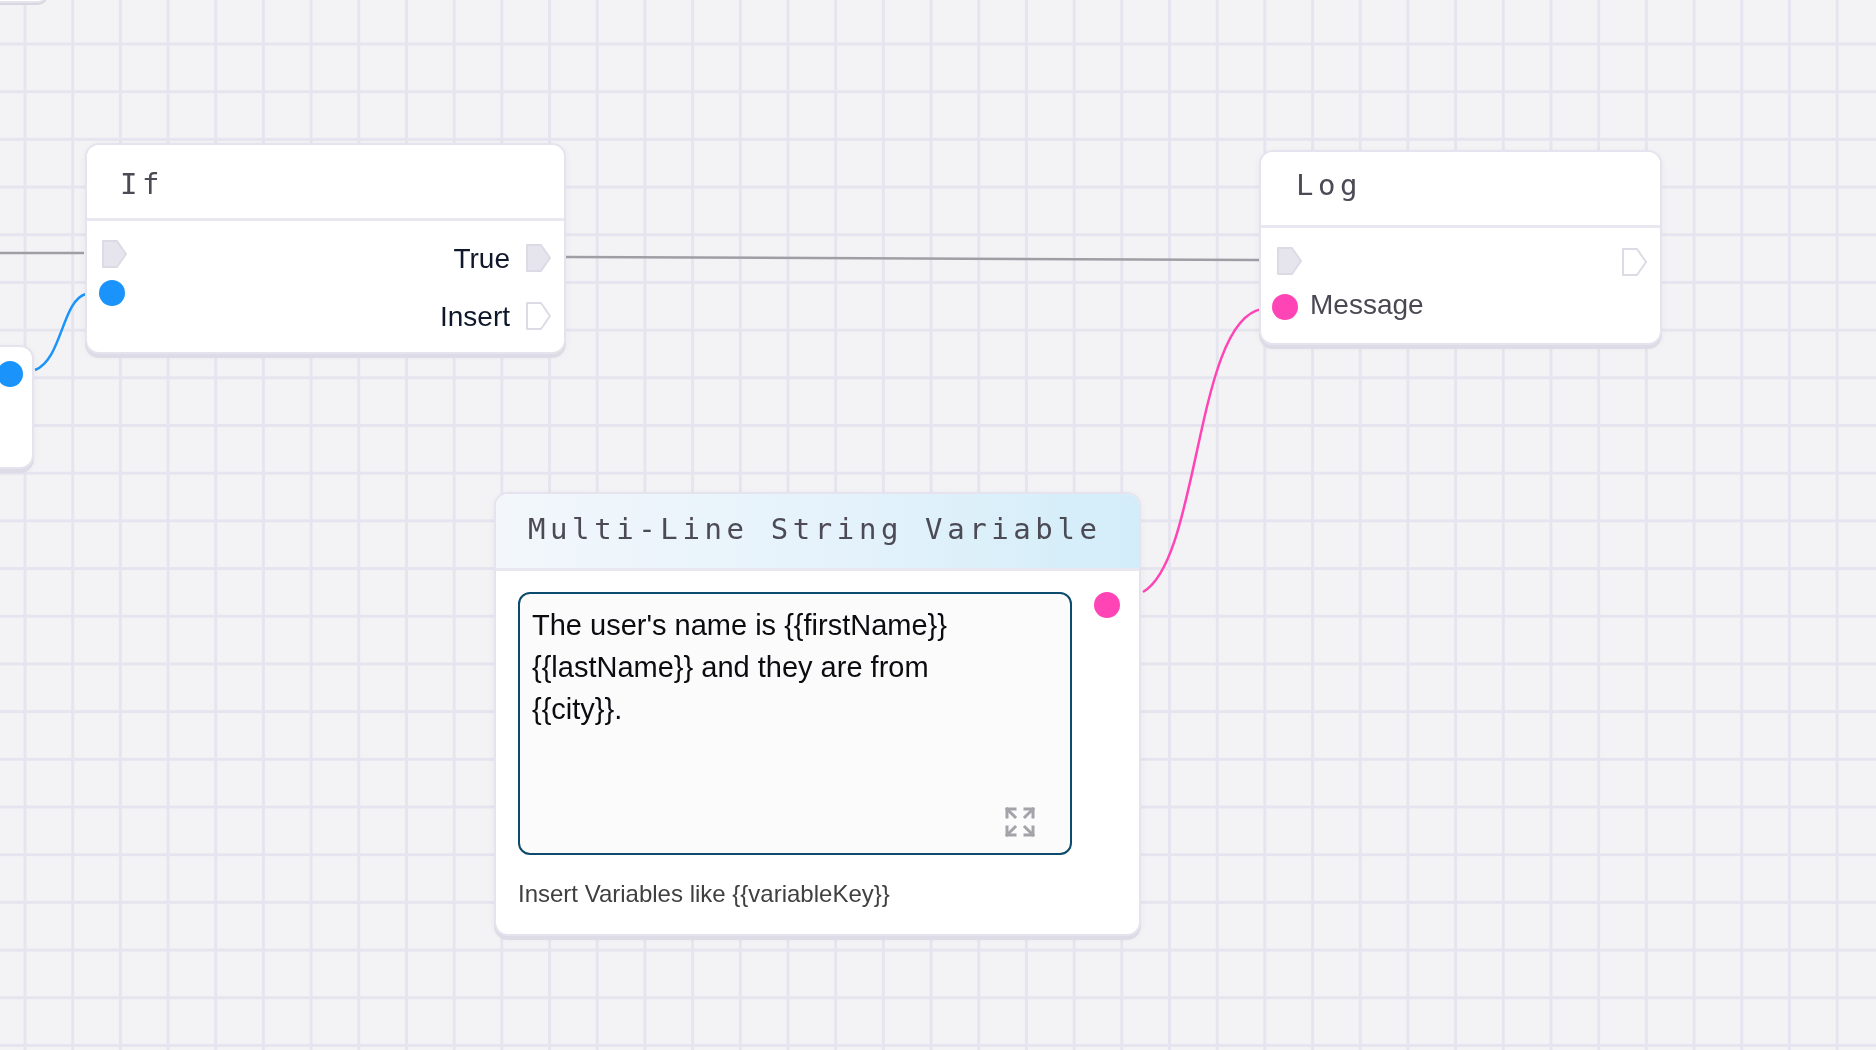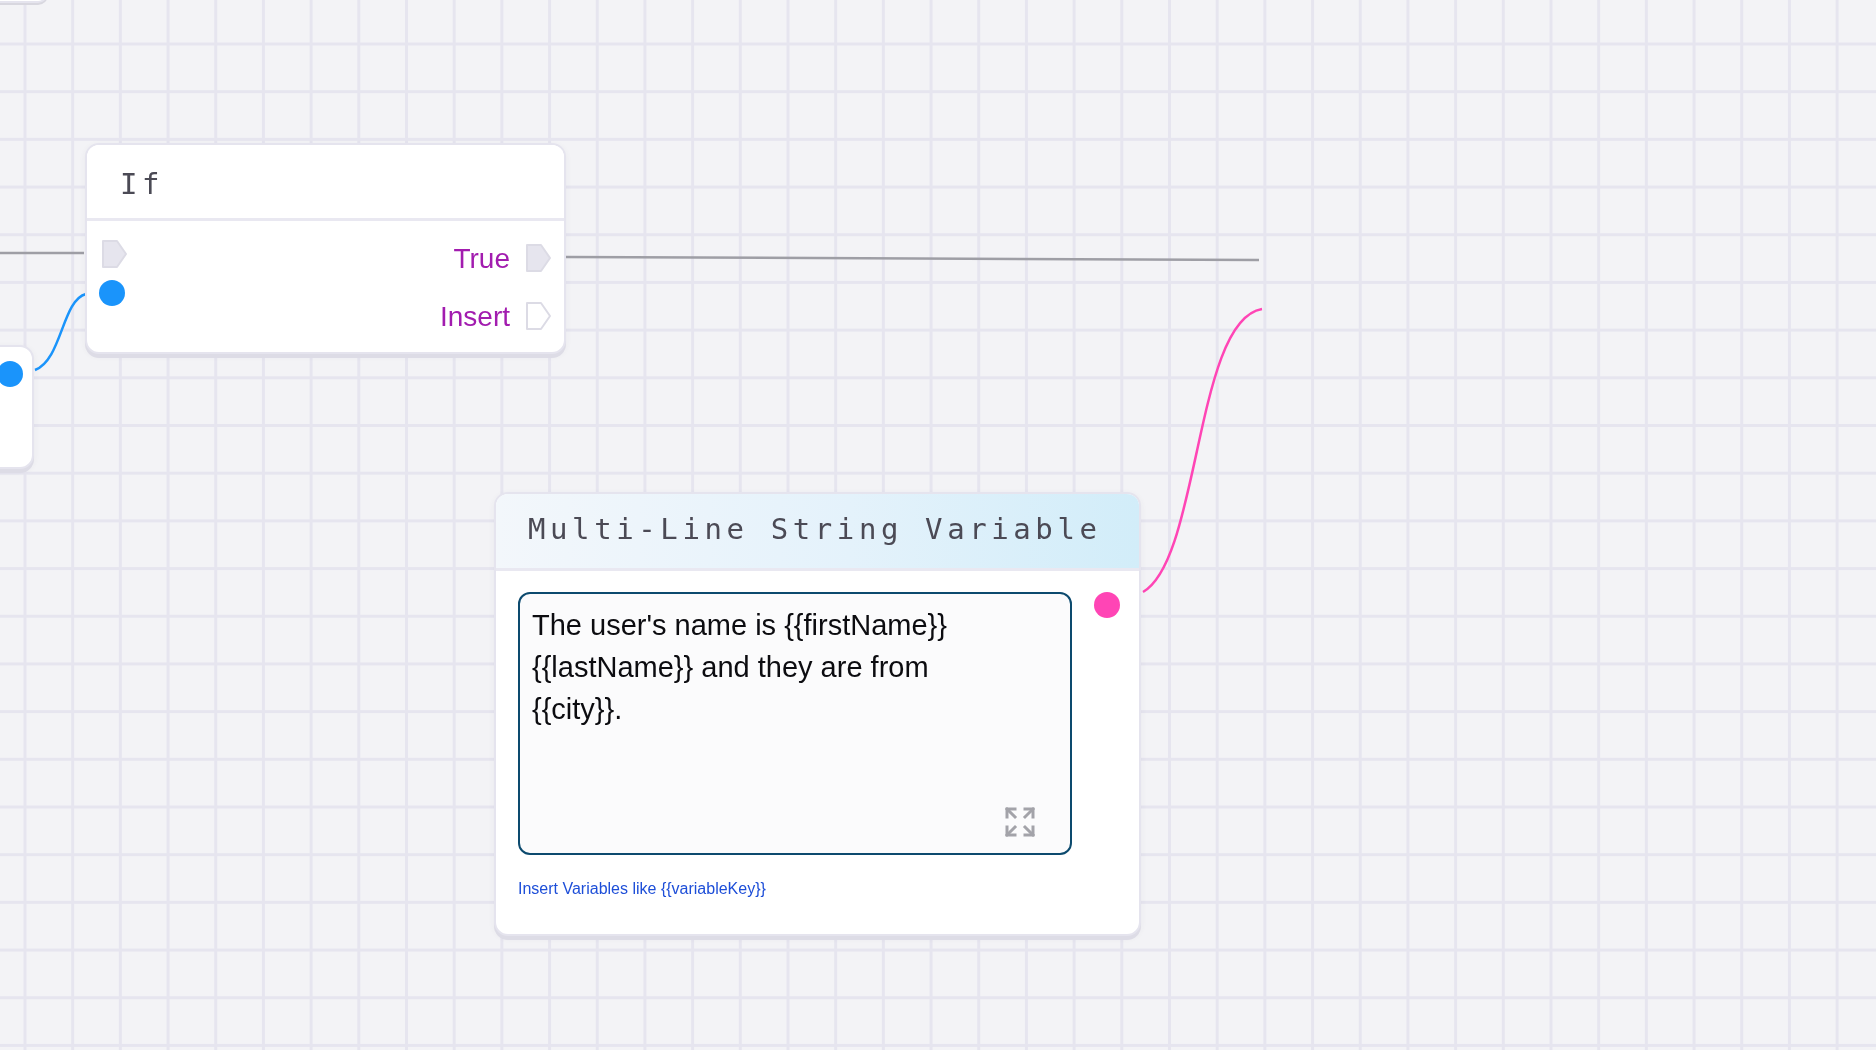--- a/index.html
+++ b/index.html
@@ -32,32 +32,32 @@
     color:#4b4a55; font-size:29px; letter-spacing:4.6px; white-space:nowrap;
   }
   .exec-port {
     position:absolute; width:28px; height:32px;
   }
   .exec-port svg { width:28px; height:32px; display:block; }
   .data-port {
     position:absolute; width:26px; height:26px; border-radius:50%;
   }
   .port-label {
-    position:absolute; font-size:28px; color:#a21caf; white-space:nowrap;
+    position:absolute; font-size:28px; color:#0f172a; white-space:nowrap;
   }
   .textarea {
     position:absolute; box-sizing:border-box;
     background:#fbfbfc; border:2px solid #0c4a6e; border-radius:12px;
   }
   .textarea-text {
     position:absolute; left:12px; top:10px; right:16px;
     font-size:29px; line-height:42px; color:#0c0c10; white-space:pre-wrap;
   }
   .expand-icon { position:absolute; width:34px; height:34px; }
-  .hint { position:absolute; font-size:16px; color:#1d4ed8; white-space:nowrap; }
+  .hint { position:absolute; font-size:24px; color:#404040; white-space:nowrap; }
 </style>
 </head>
 <body>
 
 <div class="canvas">
 
   <svg class="wires" viewBox="0 0 1876 1050">
 
     <path d="M0 253 L84 253" stroke="#9e9ea5" stroke-width="2.5" fill="none"></path>
 
@@ -93,20 +93,37 @@
     </div>
 
     <span class="port-label" style="right:54px; top:156px;">Insert</span>
     <div class="exec-port" style="left:437px; top:155px;">
       <svg viewBox="0 0 28 32">
         <path d="M3 3 H17 L26 16 L17 29 H3 Z" fill="#ffffff" stroke="#dcdbe5" stroke-width="2" stroke-linejoin="round"></path>
       </svg>
     </div>
   </div>
 
+  <div class="node" style="left:1259px; top:150px; width:403px; height:195px;">
+    <div class="node-header" style="height:76px; background:#ffffff;">
+      <span class="node-title" style="left:35px; top:16px;">Log</span>
+    </div>
+    <div class="exec-port" style="left:14px; top:93px;">
+      <svg viewBox="0 0 28 32">
+        <path d="M3 3 H17 L26 16 L17 29 H3 Z" fill="#e6e5ee" stroke="#dcdbe5" stroke-width="2" stroke-linejoin="round"></path>
+      </svg>
+    </div>
+    <div class="exec-port" style="left:359px; top:94px;">
+      <svg viewBox="0 0 28 32">
+        <path d="M3 3 H17 L26 16 L17 29 H3 Z" fill="#ffffff" stroke="#dcdbe5" stroke-width="2" stroke-linejoin="round"></path>
+      </svg>
+    </div>
+    <div class="data-port" style="left:11px; top:142px; background:#ff45b5;"></div>
+    <span class="port-label" style="left:49px; top:137px; color:#4a4953;">Message</span>
+  </div>
 
   <div class="node" style="left:494px; top:492px; width:647px; height:444px;">
     <div class="node-header" style="height:77px; background:linear-gradient(to right, #f3f7fb 0%, #e4f2fb 55%, #d2edf9 100%);text-align:right;">
       <span class="node-title" style="left:32px; top:18px;">Multi-Line String Variable</span>
     </div>
     <div class="textarea" style="left:22px; top:98px; width:554px; height:263px;">
       <div class="textarea-text">The user's name is {{firstName}}
 {{lastName}} and they are from
 {{city}}.</div>
       <div class="expand-icon" style="left:483px; top:211px;">

